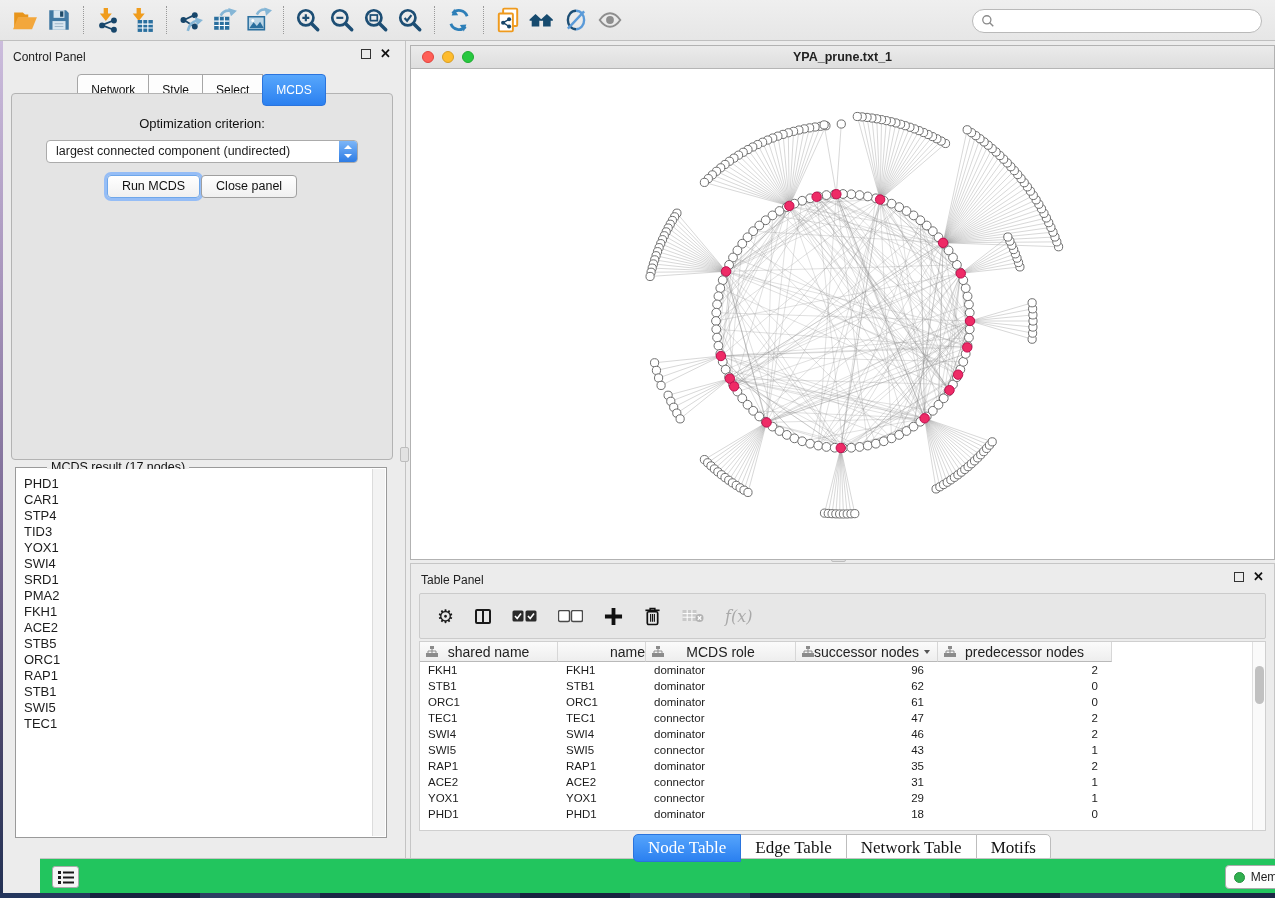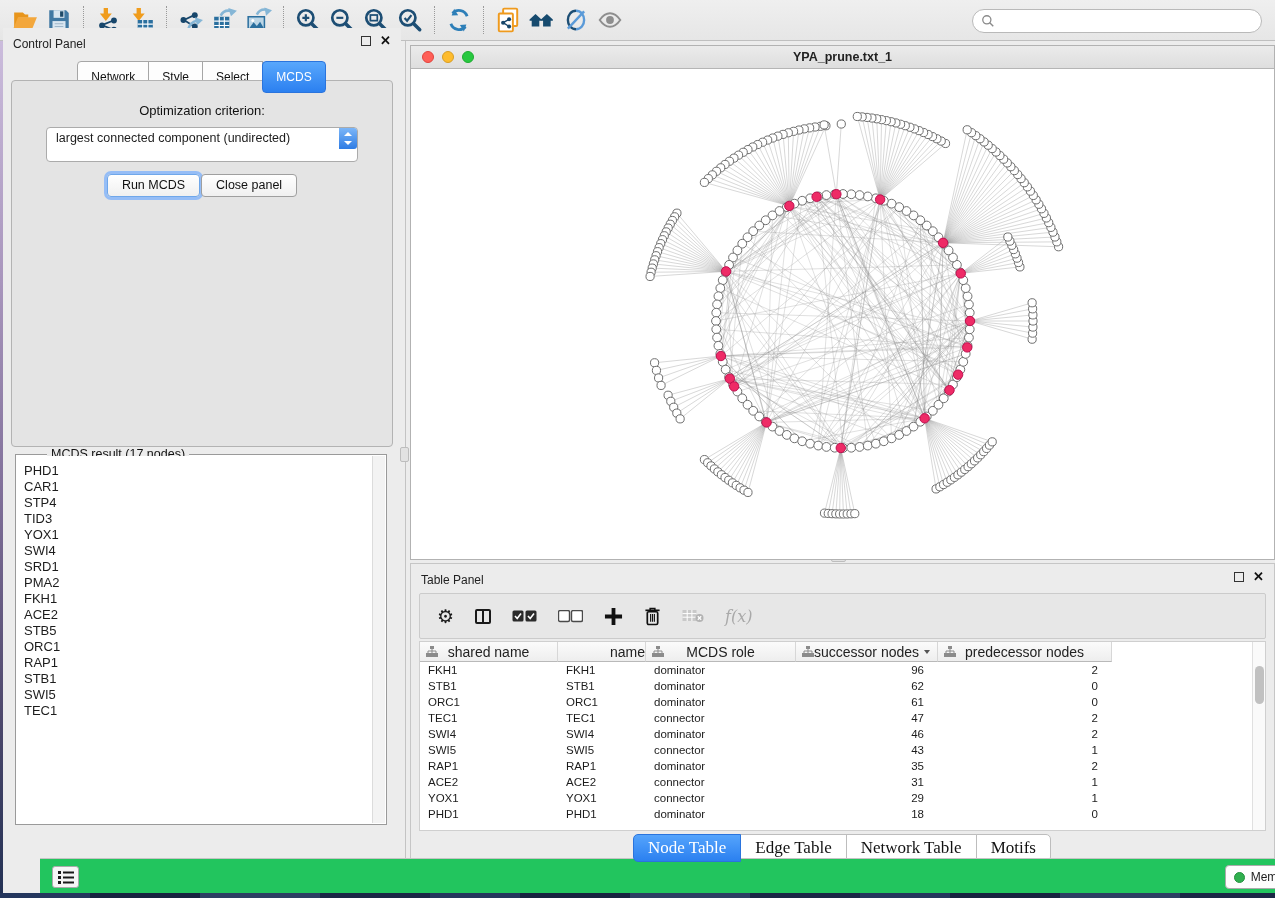--- a/index.html
+++ b/index.html
@@ -18,37 +18,37 @@
   .searchbox svg { width:14px; height:14px; }
   .searchbox input { border:none; outline:none; flex:1; font-size:12px; background:transparent; padding-left:6px; font-family:"Liberation Sans",sans-serif; }
 
   
   .left-strip { position:absolute; left:0; top:41px; width:3px; height:852px;
                 background:linear-gradient(180deg,#cbbcdc,#a996bd 28%,#82719b 52%,#504a6e 78%,#233154); }
   .bottom-strip { position:absolute; left:0; top:893px; width:1275px; height:5px;
                   background:repeating-linear-gradient(90deg,#24365d 0 90px,#16233f 90px 200px,#2c3f63 200px 320px,#1a2745 320px 430px); }
 
   
-  .cpanel { position:absolute; left:3px; top:28px; width:398px; height:817px; background:#ececec; }
+  .cpanel { position:absolute; left:3px; top:41px; width:398px; height:817px; background:#ececec; }
   .panel-title { position:absolute; left:10px; top:9px; font-size:12px; color:#222; }
   .win-btns { position:absolute; right:10px; top:8px; display:flex; gap:9px; align-items:center; }
   .float-glyph { width:10px; height:10px; border:1.6px solid #333; display:inline-block; }
   .close-glyph { font-size:13px; font-weight:bold; color:#111; line-height:10px; }
 
   .cp-tabs { position:absolute; left:0; top:33px; width:100%; display:flex; justify-content:center; }
   .cp-tab { font-size:12px; padding:8px 13px; background:#fdfdfd; border:1px solid #a6a6a6; margin-left:-1px;
             position:relative; color:#111; }
   .cp-tab:first-child { border-radius:4px 0 0 4px; }
   .cp-tab:last-child { border-radius:0 4px 4px 0; }
   .cp-tab.active { background:linear-gradient(#58a7fc,#2b80f0); border-color:#2a74dd; color:#fff; border-radius:4px; z-index:2; }
 
   .cp-content { position:absolute; left:8px; top:52px; width:382px; height:367px; background:#e4e4e4;
                 border:1px solid #b3b3b3; border-radius:4px; text-align:center; }
   .crit-label { margin-top:22px; font-size:13px; color:#111; }
-  .selectbox { position:relative; width:312px; height:35px; margin:9px auto 0; background:#fff;
+  .selectbox { position:relative; width:312px; height:23px; margin:9px auto 0; background:#fff;
                border:1px solid #ababab; border-radius:4px; text-align:left; font-size:12.5px;
                line-height:21px; padding-left:9px; }
   .sel-step { position:absolute; right:0px; top:0px; width:18px; height:21px; border-radius:0 3px 3px 0;
               background:linear-gradient(#7cb6f8,#2e7ce4); }
   .sel-step:before, .sel-step:after { content:""; position:absolute; left:5px; border-left:4px solid transparent; border-right:4px solid transparent; }
   .sel-step:before { top:4px; border-bottom:4px solid #fff; }
   .sel-step:after  { bottom:4px; border-top:4px solid #fff; }
   .cp-buttons { margin-top:12px; display:flex; justify-content:center; gap:1px; }
   .btn { height:23px; padding:0 14px; font-size:12.5px; background:linear-gradient(#ffffff,#f0f0f0);
          border:1px solid #9f9f9f; border-radius:4px; line-height:21px; color:#111; }

